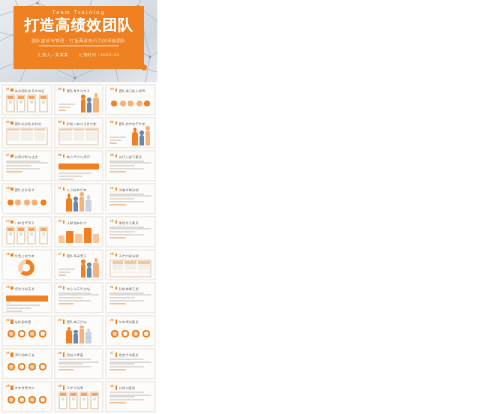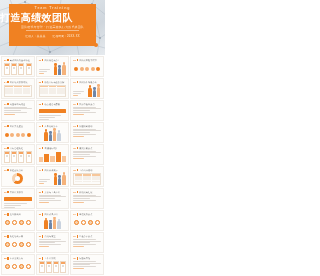--- a/index.html
+++ b/index.html
@@ -16,21 +16,21 @@
           background:linear-gradient(150deg,#e9edf1 0%,#dfe5ea 35%,#cfd6dd 70%,#e6eaee 100%); }
   .hero svg.mesh { position:absolute; inset:0; width:105px; height:55px; }
   .hero-card {
     position:absolute; left:9px; top:4px; width:87px; height:42px;
     background:#f08122; box-shadow:0 0 0 0 rgba(0,0,0,0);
   }
   .hero-dot { position:absolute; right:7px; top:43px; width:4px; height:4px;
               border-radius:50%; background:#f08122; }
   .eyebrow { position:absolute; left:0; right:0; top:6px; text-align:center;
              font-size:3.6px; letter-spacing:.9px; color:#fad7b4; font-weight:bold; }
-  .main-title { position:absolute; left:0; right:0; top:11.5px; text-align:left;
+  .main-title { position:absolute; left:0; right:0; top:11.5px; text-align:center;
                 font-size:10px; line-height:12px; color:#ffffff; font-weight:bold;
                 letter-spacing:.4px; }
   .sub-title { position:absolute; left:0; right:0; top:25px; text-align:center;
                font-size:2.9px; color:#fde3c8; letter-spacing:.25px; }
   .rule { position:absolute; left:26px; right:26px; top:30px; height:.5px;
           background:rgba(255,255,255,.45); }
   .meta-row { position:absolute; left:0; right:0; top:33.5px; text-align:center;
               font-size:2.6px; color:#fff0dd; letter-spacing:.3px; }
   .meta-row span { margin:0 3px; }
 

